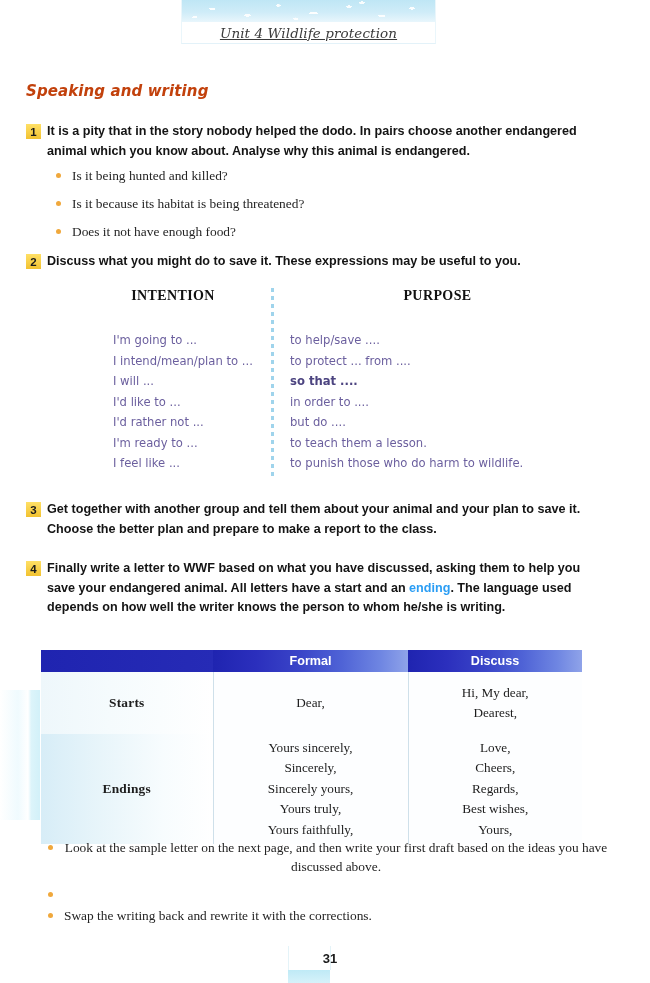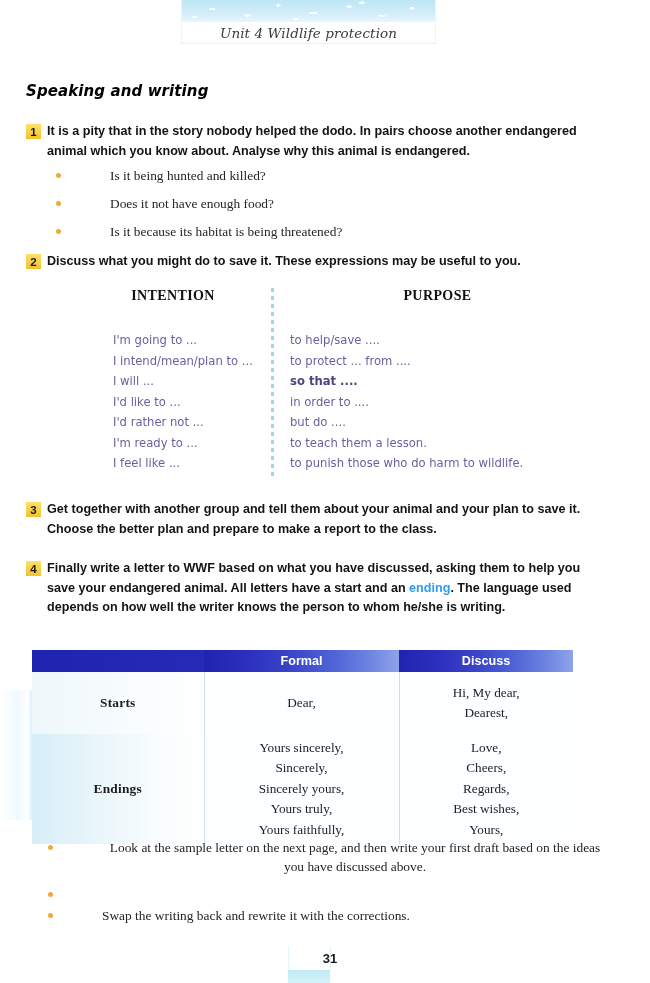--- a/index.html
+++ b/index.html
@@ -40,29 +40,29 @@
       radial-gradient(ellipse 5px 2px at 91% 38%, rgba(255,255,255,.95) 60%, transparent 61%),
       radial-gradient(ellipse 4px 2px at 5% 78%, rgba(255,255,255,.9) 60%, transparent 61%),
       radial-gradient(ellipse 4px 2px at 45% 85%, rgba(255,255,255,.9) 60%, transparent 61%),
       radial-gradient(ellipse 5px 2px at 71% 12%, rgba(255,255,255,.9) 60%, transparent 61%),
       linear-gradient(180deg,#bfe6f5 0%,#cfecf8 55%,#e8f6fc 100%);
   }
   .banner-title {
     position:absolute; left:0; top:22px; width:100%; height:22px;
     display:flex; align-items:center; justify-content:center;
     font-family:"DejaVu Serif", serif;
-    font-style:italic; font-size:13.5px; color:#3b3b3b; letter-spacing:.1px;
+    font-style:italic; font-size:13.5px; color:#3b3b3b; letter-spacing:.1px;text-decoration:underline;
   }
 
   
   .section-head {
     position:absolute; left:26px; top:82px;
     font-family:"DejaVu Sans", sans-serif;
     font-weight:bold; font-style:italic; font-size:15px;
-    color:#000000; letter-spacing:.1px;
+    color:#c2410c; letter-spacing:.1px;
   }
 
   
   .ex { position:absolute; display:flex; }
   .num {
     width:15px; height:15px; flex:0 0 15px;
     background:linear-gradient(180deg,#ffe066 0%,#f2c230 100%);
     color:#1a1a1a; font-weight:bold; font-size:11.5px;
     display:flex; align-items:center; justify-content:center;
     margin-right:6px; margin-top:2px;
@@ -72,21 +72,21 @@
     font-family:"Liberation Sans", sans-serif;
     font-weight:bold; font-size:12.6px; line-height:19.5px; color:#141414;
   }
   .ex-text .hl { color:#2a9df4; font-weight:bold; }
 
   
   .blist { position:absolute; }
   .blist .bitem {
     display:flex; align-items:flex-start;
     font-family:"Liberation Serif", serif;
-    font-size:13.4px; color:#242424; margin-bottom:9px;gap:38px;
+    font-size:13.4px; color:#242424; margin-bottom:9px;
   }
   .bdot {
     width:5px; height:5px; border-radius:50%;
     background:#f0a83c; flex:0 0 5px; margin-right:11px; margin-top:7px;
   }
   .btext { line-height:19px; }
 
   
   .ip-panel { position:absolute; left:80px; top:288px; width:505px; height:192px; }
   .ip-dots {
@@ -105,21 +105,21 @@
   .ip-line {
     font-family:"DejaVu Sans", sans-serif;
     font-size:11.6px; color:#6b5f9e; line-height:20.5px; white-space:nowrap;
   }
   .ip-left .ip-line { padding-left:33px; }
   .ip-right .ip-line { padding-left:0; }
   .ip-line.bold { font-weight:bold; color:#4c4480; }
 
   
   .ft {
-    position:absolute; left:32px; top:650px; width:541px;
+    position:absolute; left:41px; top:650px; width:541px;
     border-collapse:collapse;
     font-family:"Liberation Serif", serif;
     padding-left:20px;
   }
   .ft th {
     height:22px; padding:0;
     color:#ffffff; font-size:12.6px; font-weight:bold;
     font-family:"Liberation Sans", sans-serif;
     background:linear-gradient(90deg,#1f24b0 0%,#2b2fbd 22%,#3a45c8 45%,#4f63d6 66%,#6f86e2 86%,#8fa3e9 100%);
     border:none;
@@ -172,25 +172,25 @@
   <div class="ex-text">It is a pity that in the story nobody helped the dodo. In pairs choose another endangered animal which you know about. Analyse why this animal is endangered.</div>
 </div>
 
 <div class="blist" style="left:56px; top:166px; width:480px;">
   <div class="bitem">
     <span class="bdot"></span>
     <span class="btext">Is it being hunted and killed?</span>
   </div>
   <div class="bitem">
     <span class="bdot"></span>
+    <span class="btext">Is it because its habitat is being threatened?</span>
+  </div>
+  <div class="bitem">
+    <span class="bdot"></span>
     <span class="btext">Does it not have enough food?</span>
-  </div>
-  <div class="bitem">
-    <span class="bdot"></span>
-    <span class="btext">Is it because its habitat is being threatened?</span>
   </div>
 </div>
 
 <div class="ex" style="left:26px; top:252px; width:580px;">
   <div class="num">2</div>
   <div class="ex-text">Discuss what you might do to save it. These expressions may be useful to you.</div>
 </div>
 
 <div class="ip-panel">
   <div class="ip-dots"></div>

